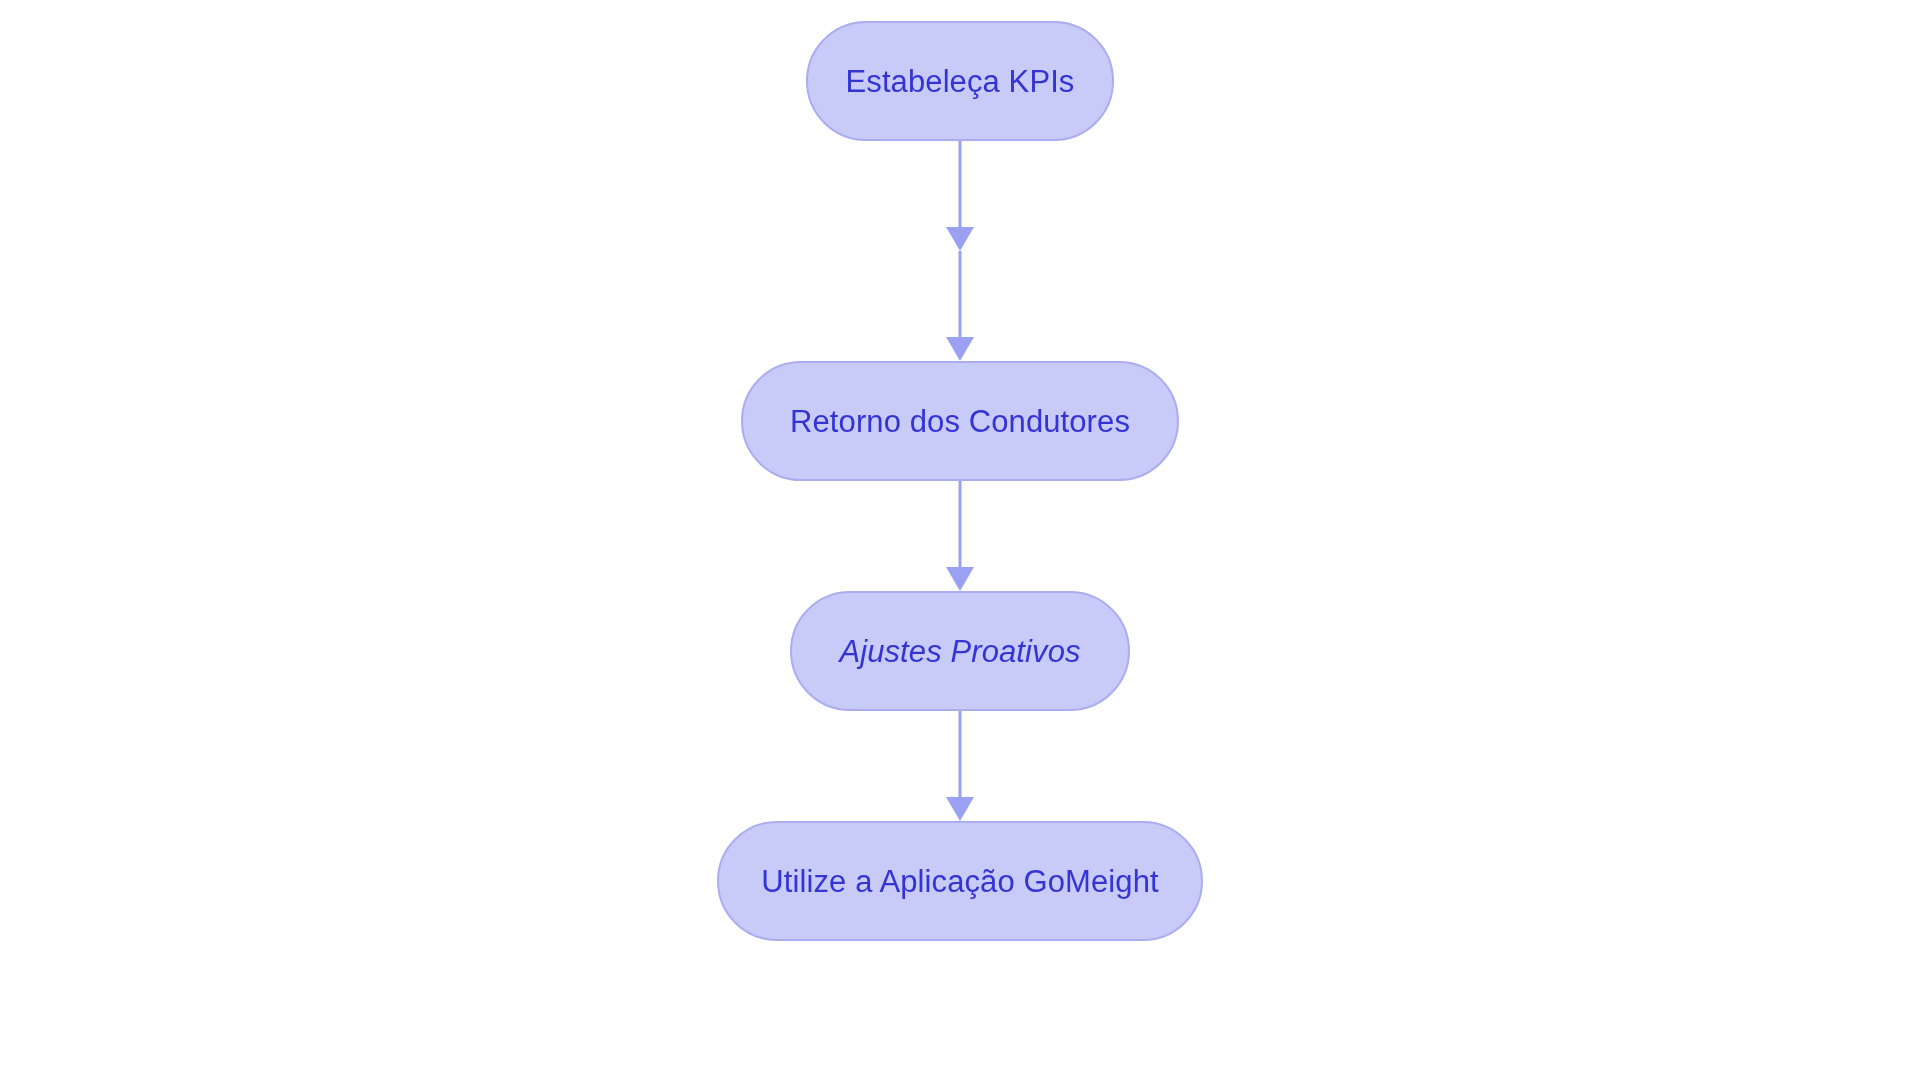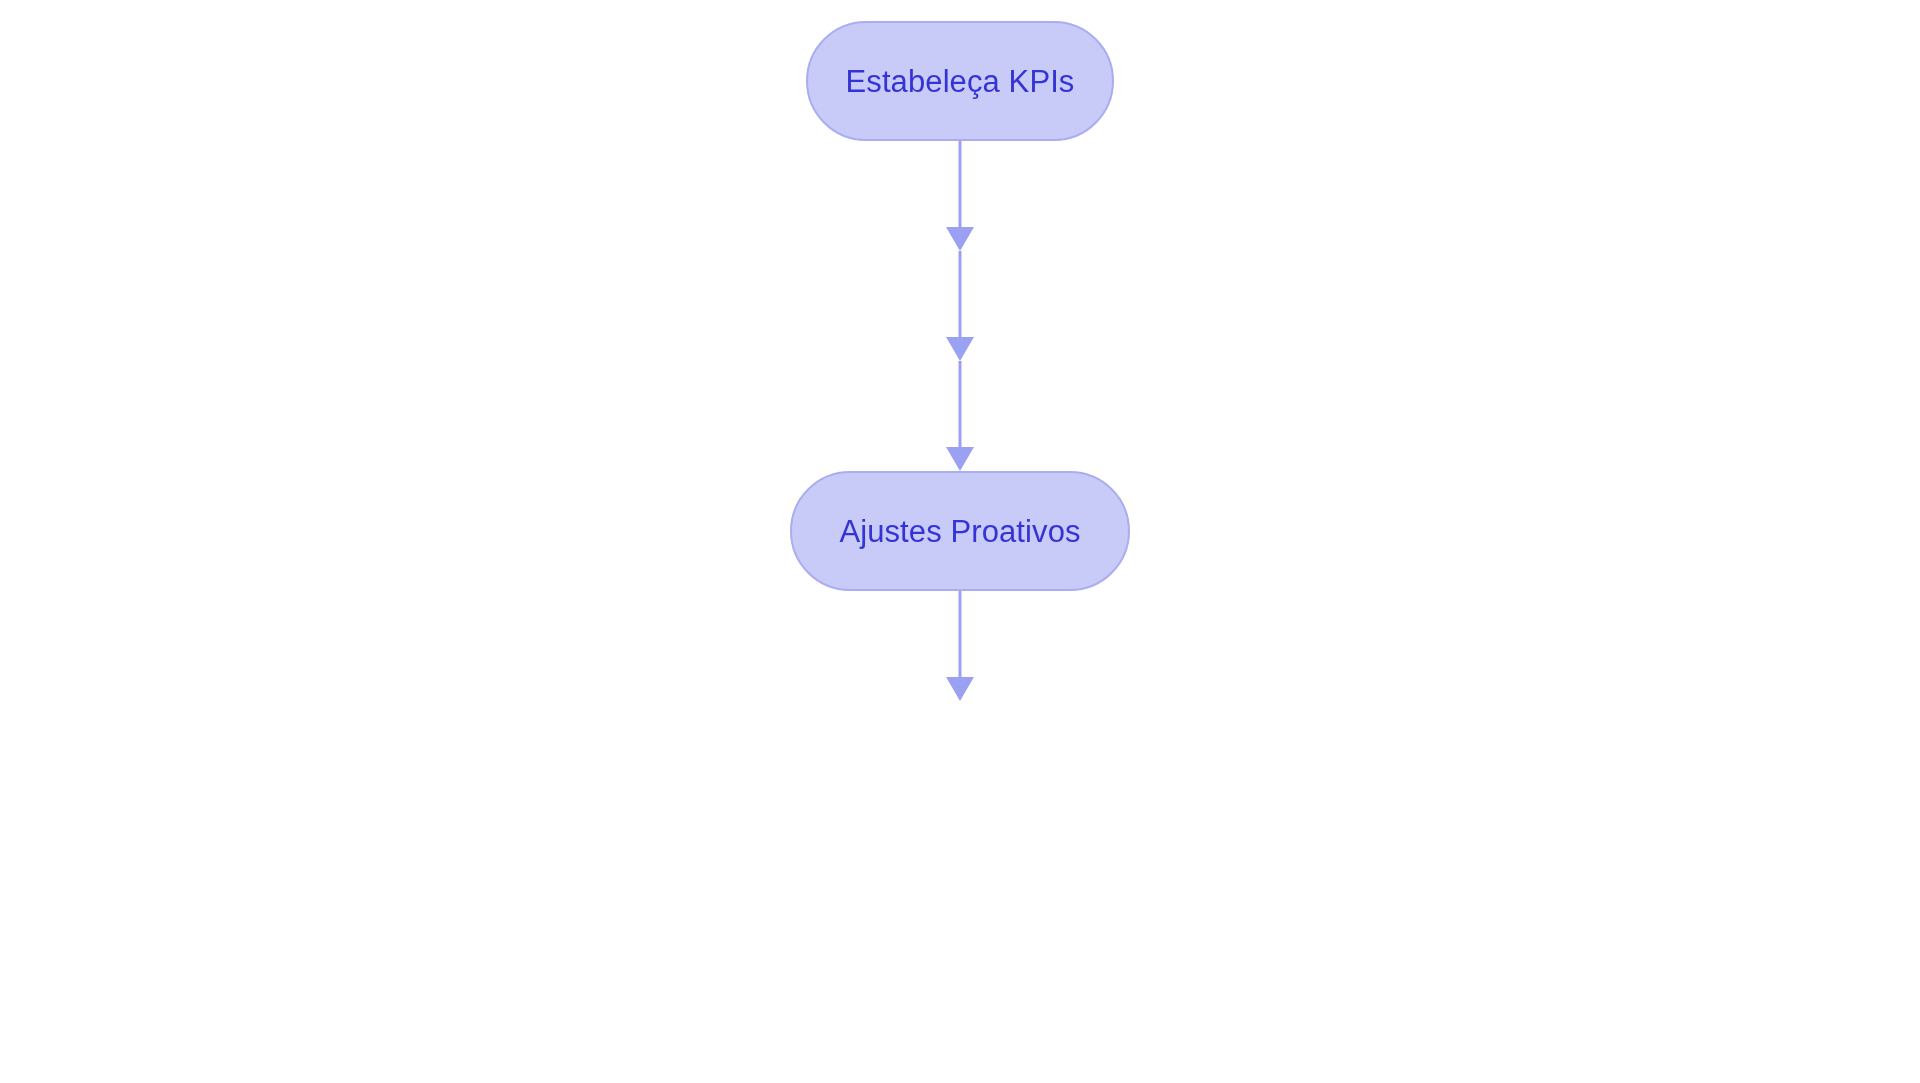--- a/index.html
+++ b/index.html
@@ -84,21 +84,21 @@
     width: 0;
     height: 0;
     border-left: 14px solid transparent;
     border-right: 14px solid transparent;
     border-top: 24px solid #9ba1f2;
   }
 
   .node-1 { width: 308px; }
   .node-2 { width: 370px; }
   .node-3 { width: 438px; }
-  .node-4 { width: 340px; }
+  .node-4 { width: 340px; font-style: italic; }
   .node-5 { width: 486px; }
 
   .spacer-top { height: 8px; }
 </style>
 </head>
 <body>
 
 <div id="flowchart">
   <div class="flow-column">
 
@@ -112,30 +112,36 @@
       <div class="connector-line"></div>
       <div class="connector-head"></div>
     </div>
 
 
     <div class="connector">
       <div class="connector-line"></div>
       <div class="connector-head"></div>
     </div>
 
+    <div class="node node-3">
+      <span class="node-label">Retorno dos Condutores</span>
+    </div>
 
     <div class="connector">
       <div class="connector-line"></div>
       <div class="connector-head"></div>
     </div>
 
     <div class="node node-4">
       <span class="node-label">Ajustes Proativos</span>
     </div>
 
     <div class="connector">
       <div class="connector-line"></div>
       <div class="connector-head"></div>
     </div>
 
+    <div class="node node-5">
+      <span class="node-label">Utilize a Aplicação GoMeight</span>
+    </div>
 
   </div>
 </div>
 
 </body></html>

